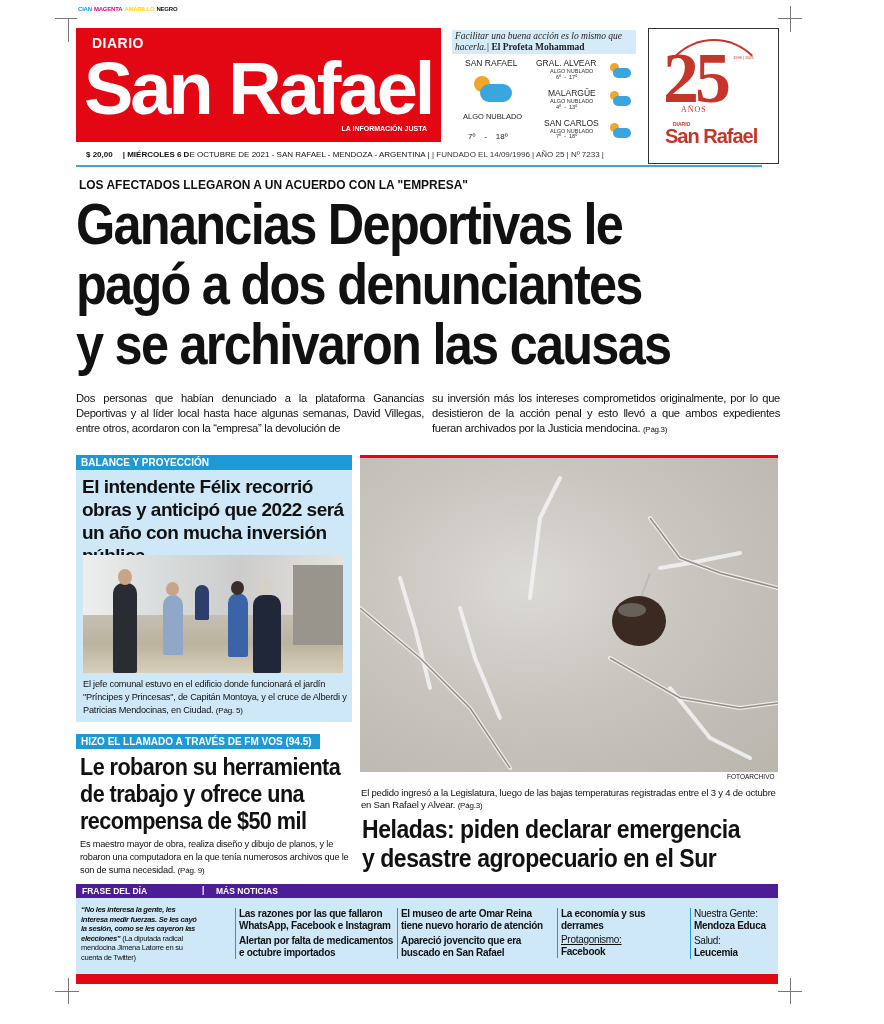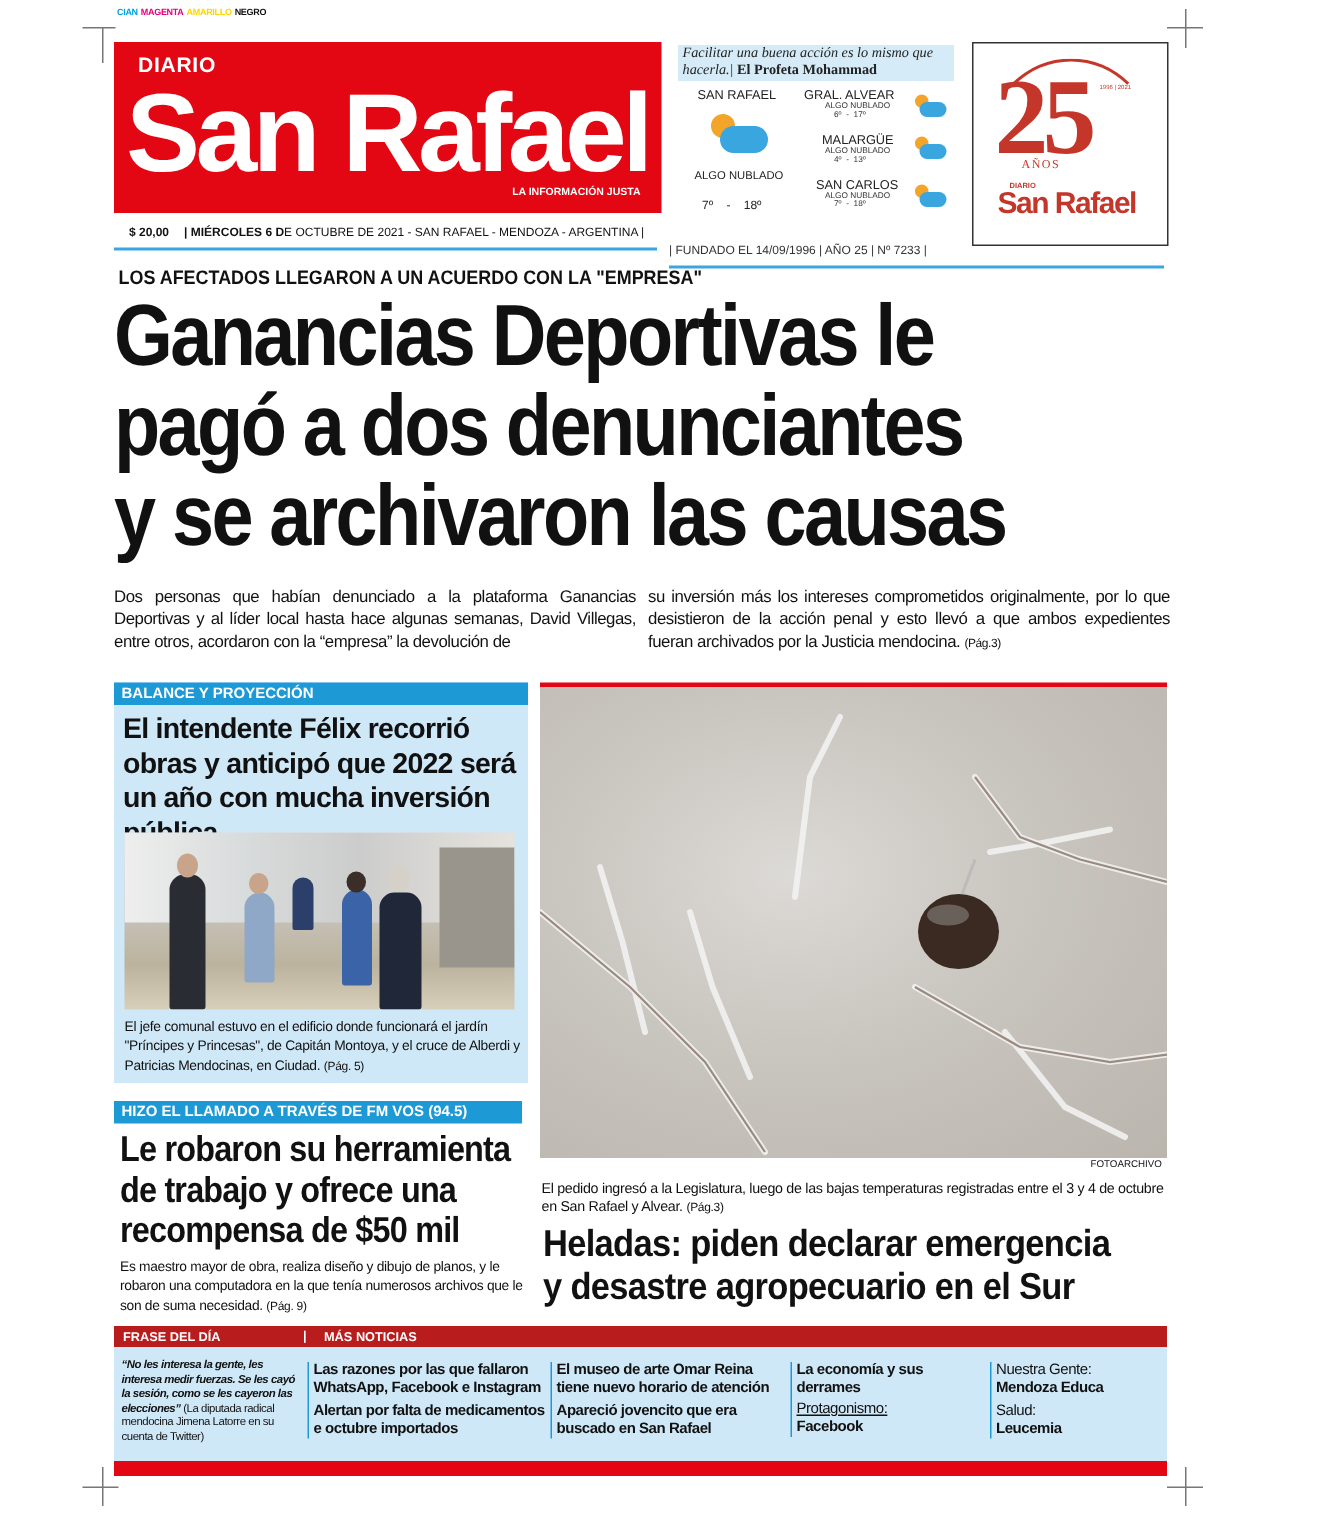--- a/index.html
+++ b/index.html
@@ -24,49 +24,49 @@
   .anniv { left: 648px; top: 28px; width: 131px; height: 136px; border: 1px solid #333; background: #fff; }
   .anniv .num { position: absolute; left: 14px; top: 14px; font-family: "Liberation Serif", serif; font-size: 72px; font-weight: bold; color: #c5362a; letter-spacing: -4px; line-height: 70px; }
   .anniv .anos { position: absolute; left: 32px; top: 76px; font-family: "Liberation Serif", serif; font-size: 8px; color: #c5362a; letter-spacing: 1px; }
   .anniv .years { position: absolute; left: 84px; top: 26px; font-size: 4px; color: #c5362a; }
   .anniv .diario { position: absolute; left: 24px; top: 92px; font-size: 5px; font-weight: bold; color: #c5362a; }
   .anniv .sr { position: absolute; left: 16px; top: 96px; font-size: 20px; font-weight: bold; color: #c5362a; letter-spacing: -1px; }
   .anniv .arc { position: absolute; border: 2px solid #c5362a; border-radius: 50%; }
   
   .dateline { left: 76px; top: 150px; width: 362px; height: 17px; font-size: 8px; border-bottom: 2px solid #3aa6e0; white-space: nowrap; }
   .dateline .price { font-weight: bold; margin-left: 10px; margin-right: 10px; }
-  .foundline { left: 446px; top: 150px; width: 330px; height: 17px; font-size: 8px; border-bottom: 2px solid #3aa6e0; color: #333; margin-top: 12px; }
+  .foundline { left: 432px; top: 150px; width: 330px; height: 17px; font-size: 8px; border-bottom: 2px solid #3aa6e0; color: #333; }
   
   .kicker { left: 79px; top: 177px; font-size: 13px; font-weight: bold; transform: scaleX(0.92); transform-origin: left; }
   .headline { left: 76px; top: 194px; width: 720px; font-size: 58px; font-weight: bold; line-height: 60px; letter-spacing: -2px; transform: scaleX(0.87); transform-origin: left; }
   .lede { top: 391px; width: 348px; font-size: 11.2px; line-height: 15px; letter-spacing: -0.3px; text-align: justify; }
   .pag { font-size: 8px; }
   
   .lbox { left: 76px; top: 455px; width: 276px; height: 267px; background: #cfe8f8; }
   .bar { background: #1d9ad6; color: #fff; font-size: 10px; font-weight: bold; padding: 2px 5px; }
   .lbox h2 { font-size: 19px; line-height: 23px; padding: 5px 6px; letter-spacing: -0.5px; font-weight: bold; }
   .photo1 { left: 83px; top: 555px; width: 260px; height: 118px; background: linear-gradient(180deg,#ddd 0%,#c9c5be 40%,#bbb39e 75%,#d8cfba 100%); overflow: hidden; }
   .person { position: absolute; border-radius: 10px 10px 2px 2px; }
   .head { position: absolute; border-radius: 50%; background: #c8a58a; }
   .cap1 { left: 83px; top: 678px; width: 268px; font-size: 9.2px; line-height: 13px; letter-spacing: -0.2px; }
-  .bar2 { left: 76px; top: 734px; width: 272px; }
+  .bar2 { left: 76px; top: 734px; width: 244px; }
   .h3 { left: 80px; top: 753px; width: 290px; font-size: 24px; font-weight: bold; line-height: 27px; letter-spacing: -0.6px; transform: scaleX(0.9); transform-origin: left; }
   .cap2 { left: 80px; top: 838px; width: 275px; font-size: 9.2px; line-height: 13px; letter-spacing: -0.2px; }
   
   .photo2 { left: 360px; top: 455px; width: 418px; height: 317px; border-top: 3px solid #e30613; background: radial-gradient(ellipse at 40% 40%, #dcdad6 0%, #c9c5bf 45%, #bab5ad 100%); overflow: hidden; }
   .credit { left: 727px; top: 773px; font-size: 6.5px; }
   .cap3 { left: 361px; top: 787px; width: 420px; font-size: 9.5px; line-height: 12px; letter-spacing: -0.2px; }
   .h4 { left: 362px; top: 815px; width: 460px; font-size: 25px; font-weight: bold; line-height: 29px; letter-spacing: -0.5px; transform: scaleX(0.92); transform-origin: left; }
   
-  .fbar { left: 76px; top: 884px; width: 702px; height: 14px; background: #b91c1c; color: #fff; font-size: 8.5px; font-weight: bold; }
+  .fbar { left: 76px; top: 884px; width: 702px; height: 14px; background: #4c1d95; color: #fff; font-size: 8.5px; font-weight: bold; }
   .fbox { left: 76px; top: 898px; width: 702px; height: 76px; background: #cfe8f8; }
   .redbar { left: 76px; top: 974px; width: 702px; height: 10px; background: #e30613; }
   .quote2 { left: 81px; top: 905px; width: 118px; font-size: 7.6px; line-height: 9.6px; letter-spacing: -0.3px; }
   .quote2 i { font-weight: bold; }
-  .news { font-size: 10px; font-weight: bold; line-height: 12px; letter-spacing: -0.3px; }
+  .news { font-size: 10px; font-weight: bold; line-height: 12px; letter-spacing: -0.3px; margin-left: 30px; }
   .col { position: absolute; border-left: 1.5px solid #1d9ad6; padding-left: 3px; }
   .sub { font-weight: normal; }
 </style>
 </head>
 <body>
 
 <div class="crop" style="left:68px;top:18px;width:1px;height:24px;"></div>
 <div class="crop" style="left:55px;top:18px;width:22px;height:1px;"></div>
 <div class="crop" style="left:790px;top:6px;width:1px;height:26px;"></div>
 <div class="crop" style="left:778px;top:18px;width:24px;height:1px;"></div>

